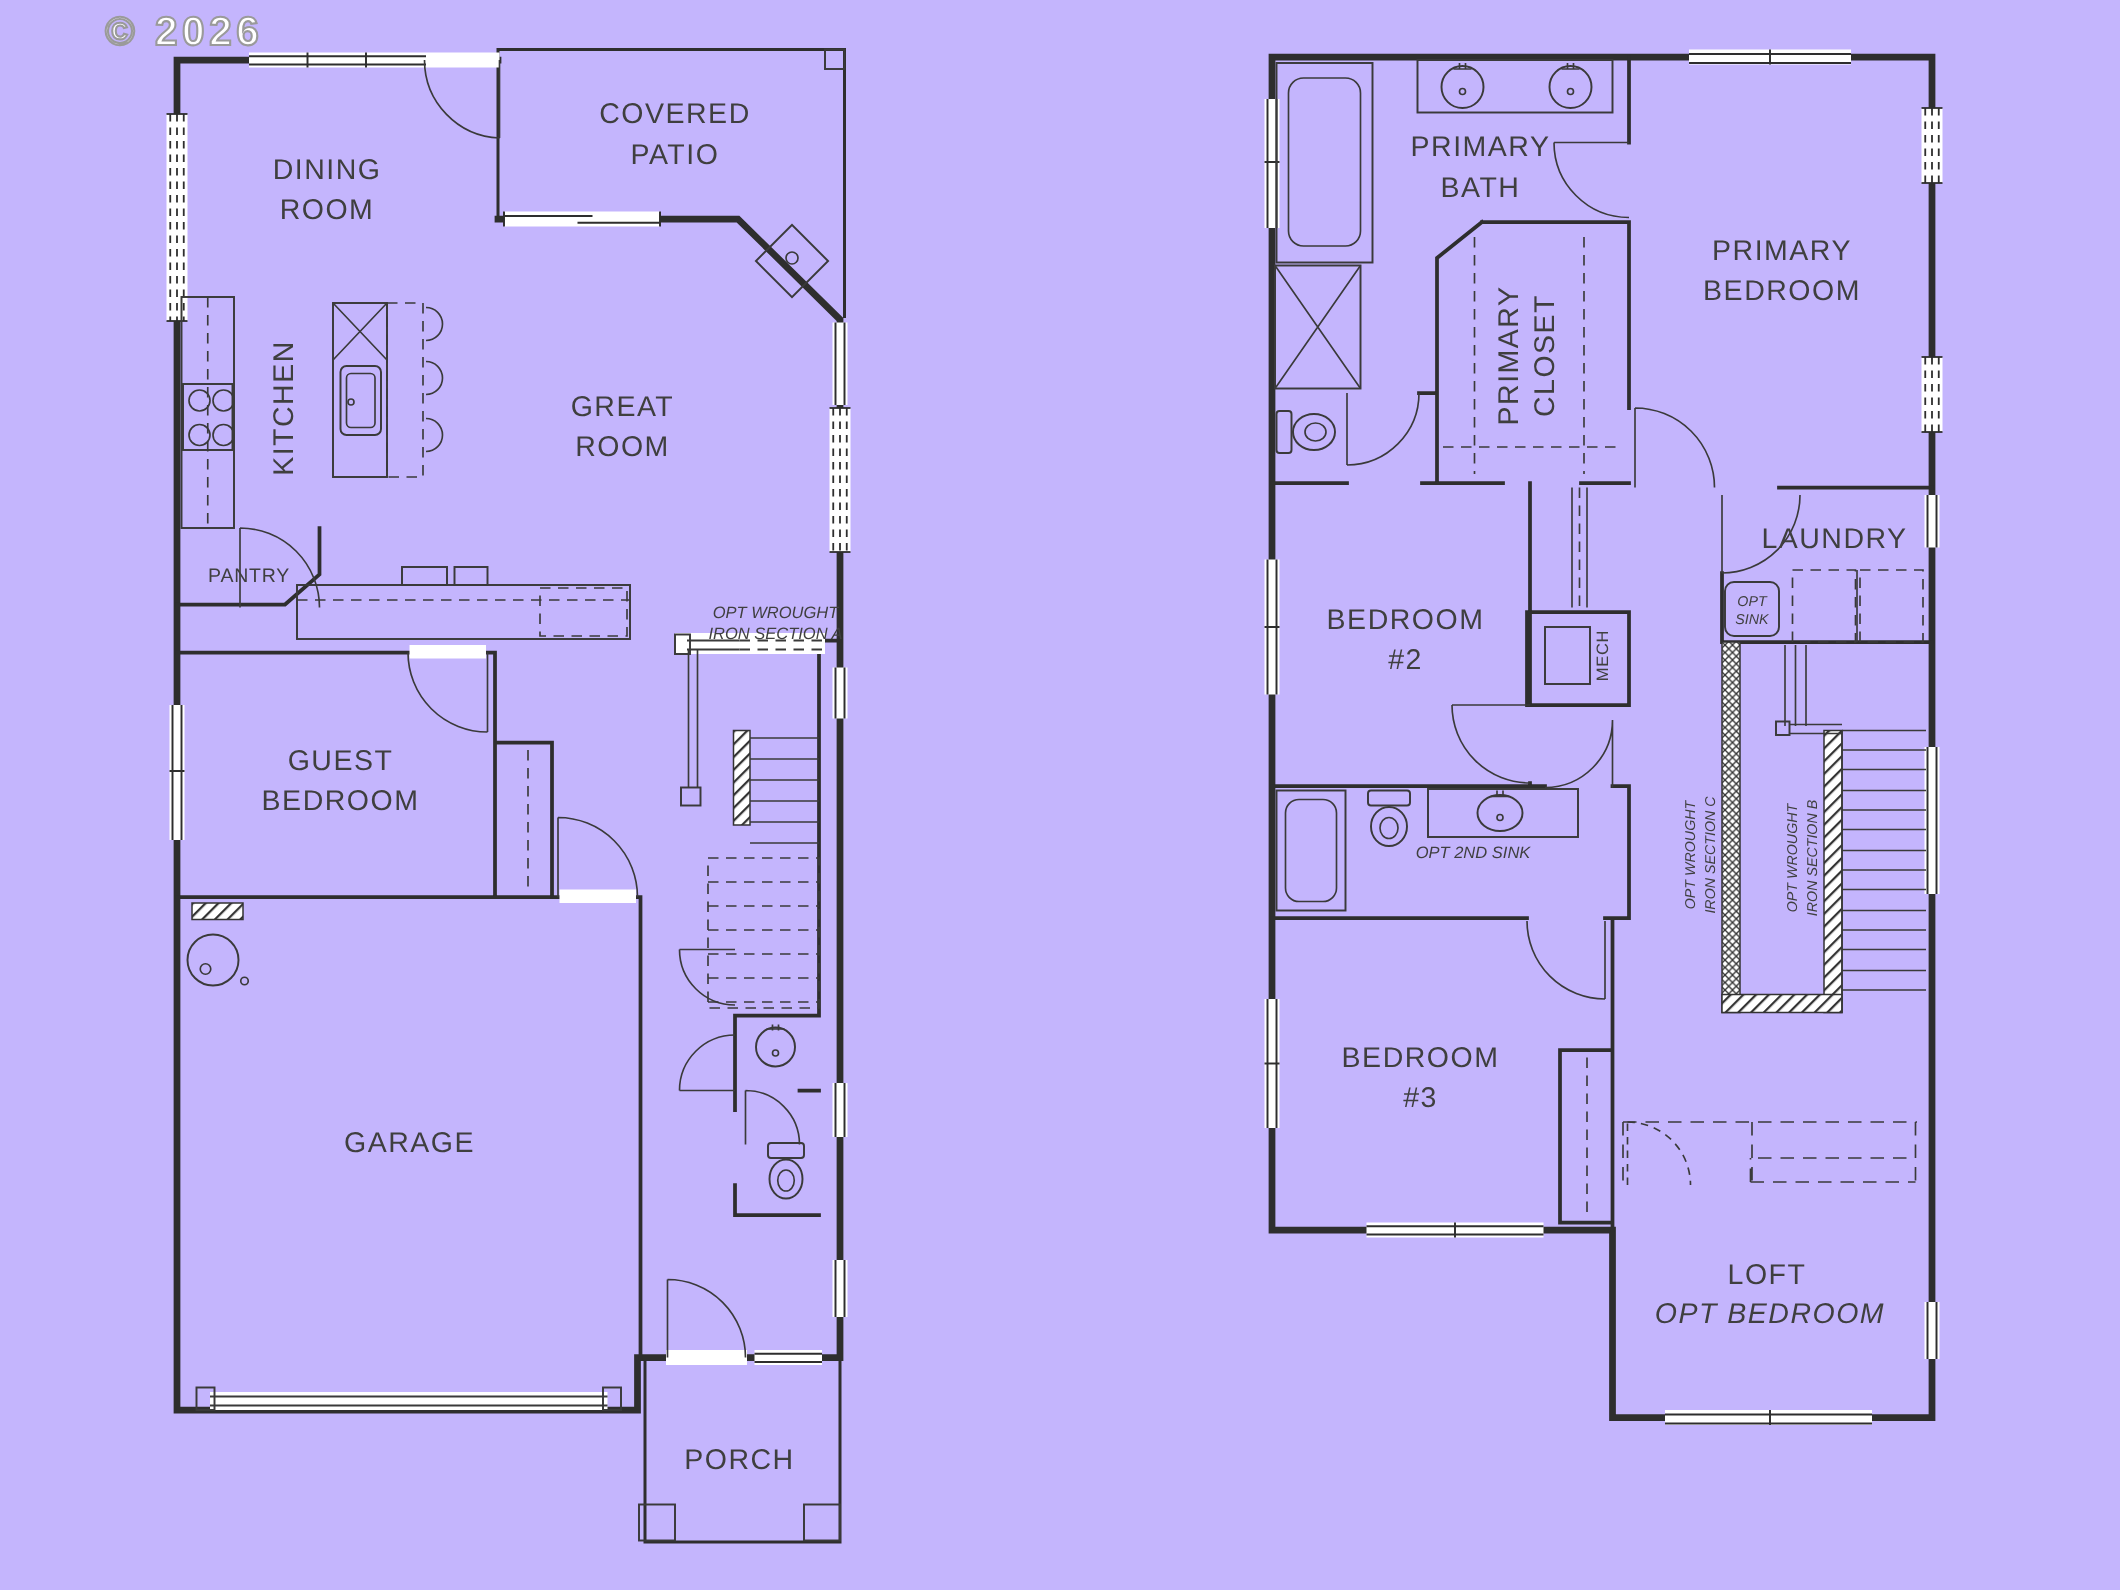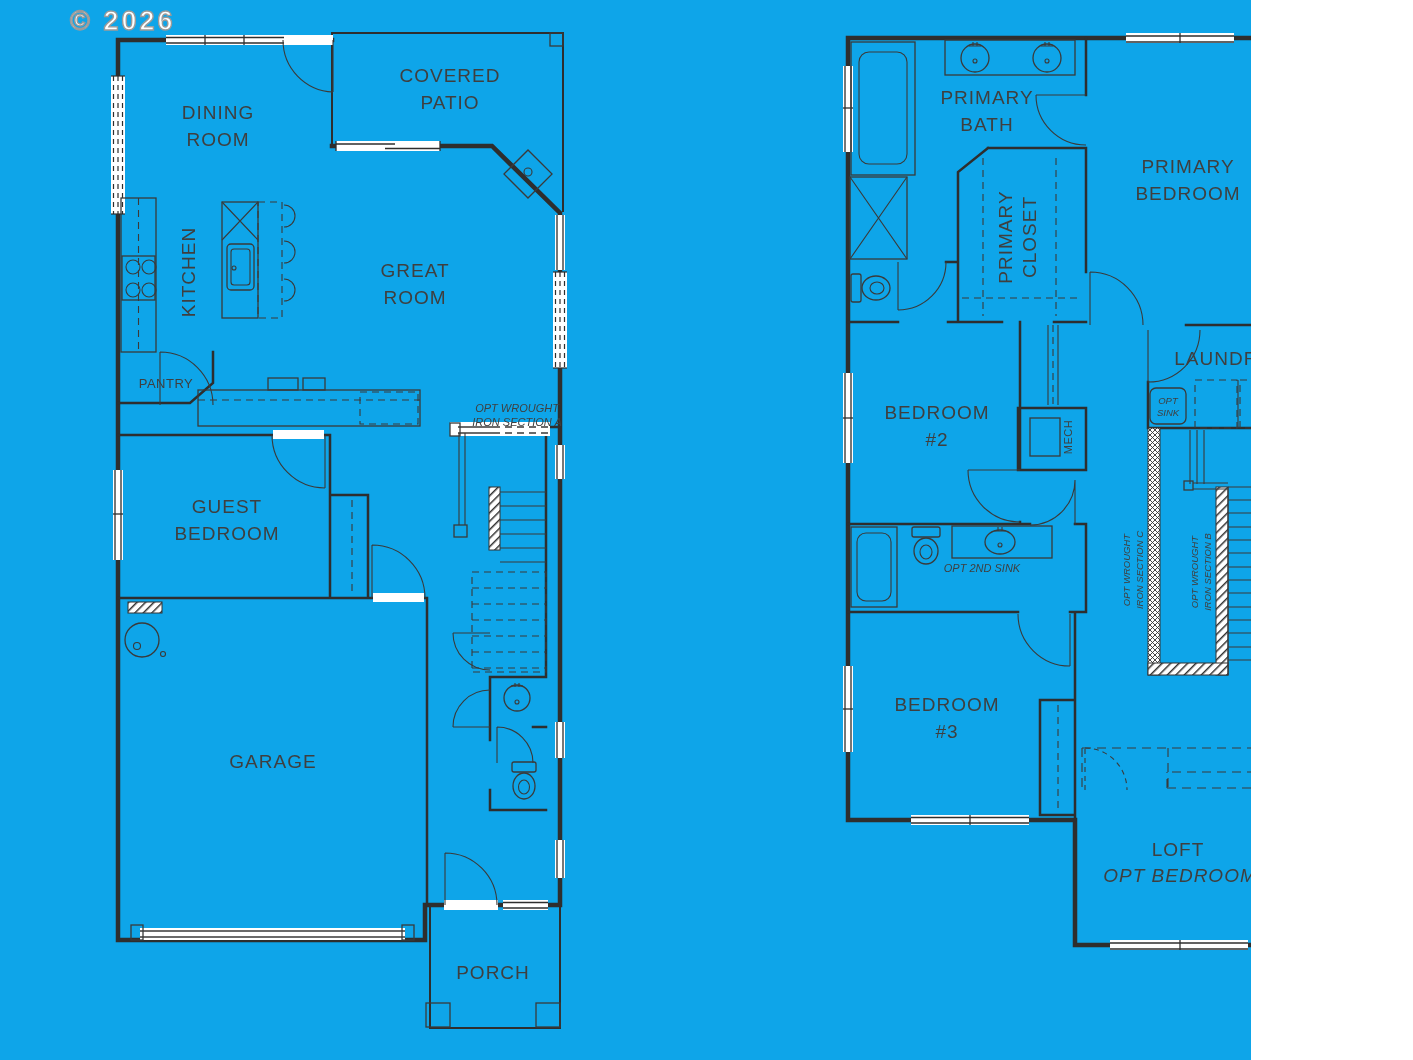--- a/index.html
+++ b/index.html
@@ -1,16 +1,16 @@
 <!DOCTYPE html>
 <html><head>
 <meta charset="utf-8">
 <style>
   html,body{margin:0;padding:0;background:#ffffff;}
-  .canvas{position:relative;width:1251px;height:1060px;background:#0ea5e9;overflow:hidden;
+  .canvas{position:relative;width:1413px;height:1060px;background:#c4b5fd;overflow:hidden;
           font-family:"Liberation Sans",sans-serif;}
   svg{position:absolute;left:0;top:0;}
   .w{stroke:#2e2e2e;fill:none;stroke-linecap:square;}
   .ext{stroke-width:4.5;}
   .int{stroke-width:2.5;}
   .thin{stroke-width:2;}
   .fx{stroke:#3a3a3a;stroke-width:1.3;fill:none;}
   .fx2{stroke:#3a3a3a;stroke-width:1.1;fill:none;}
   .door{stroke:#3a3a3a;stroke-width:1.1;fill:none;}
   .dash{stroke-dasharray:7 5;}

